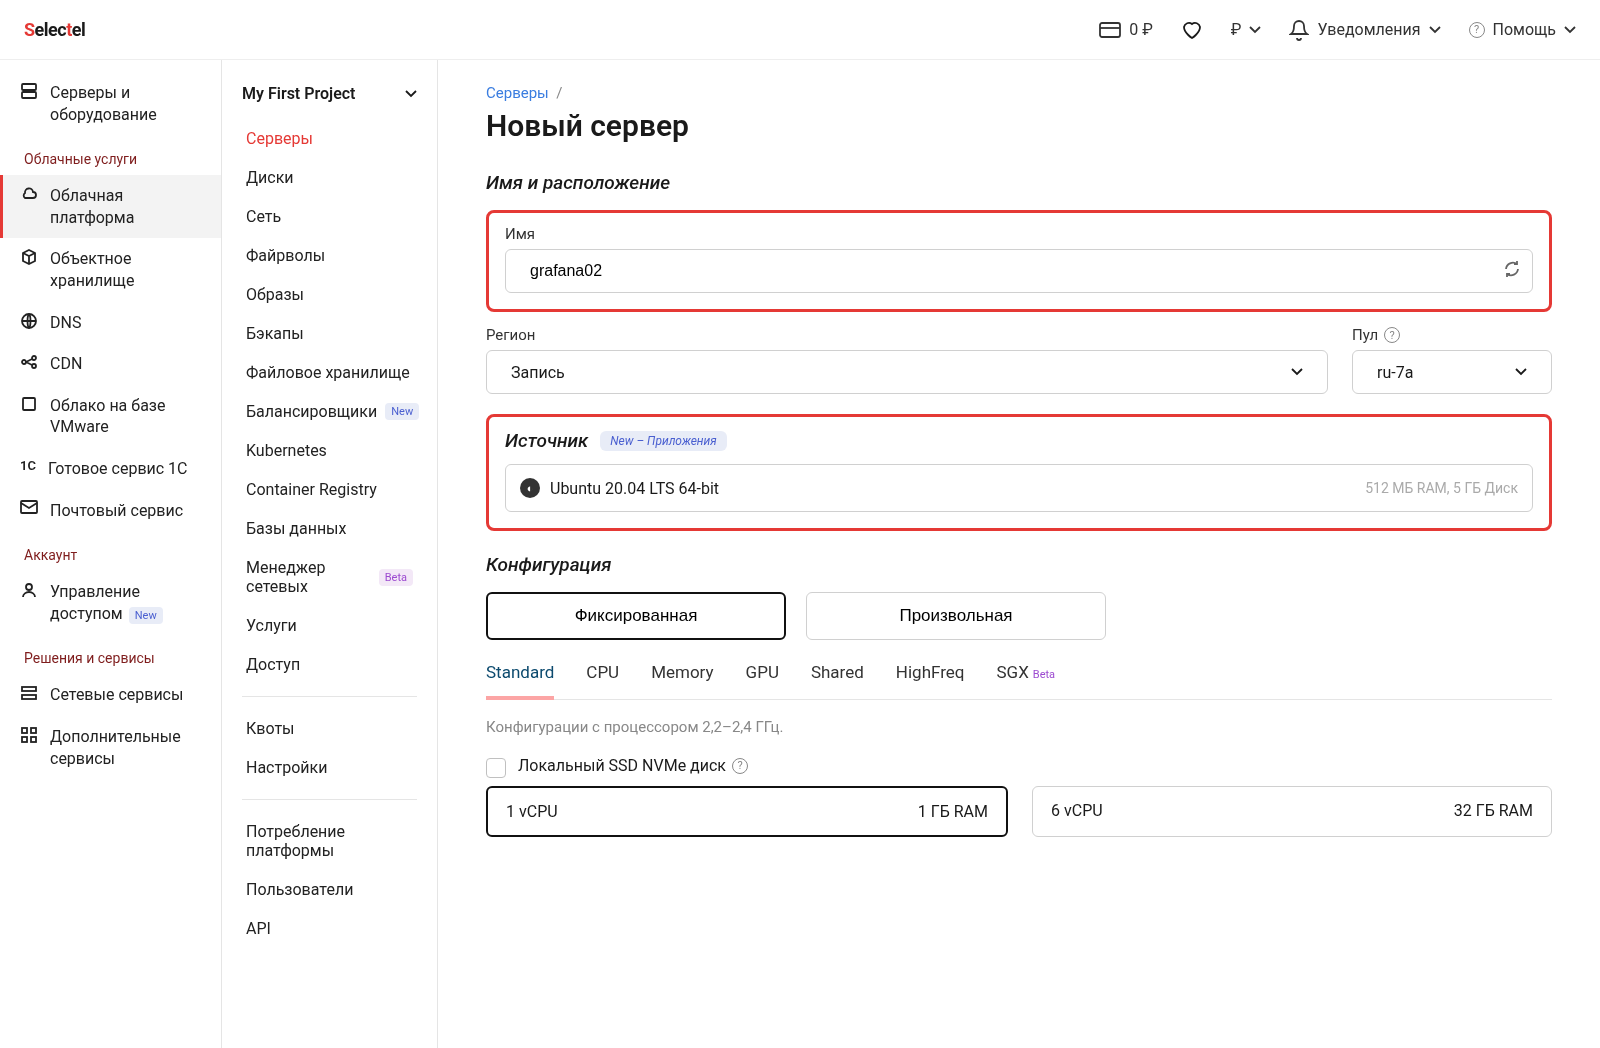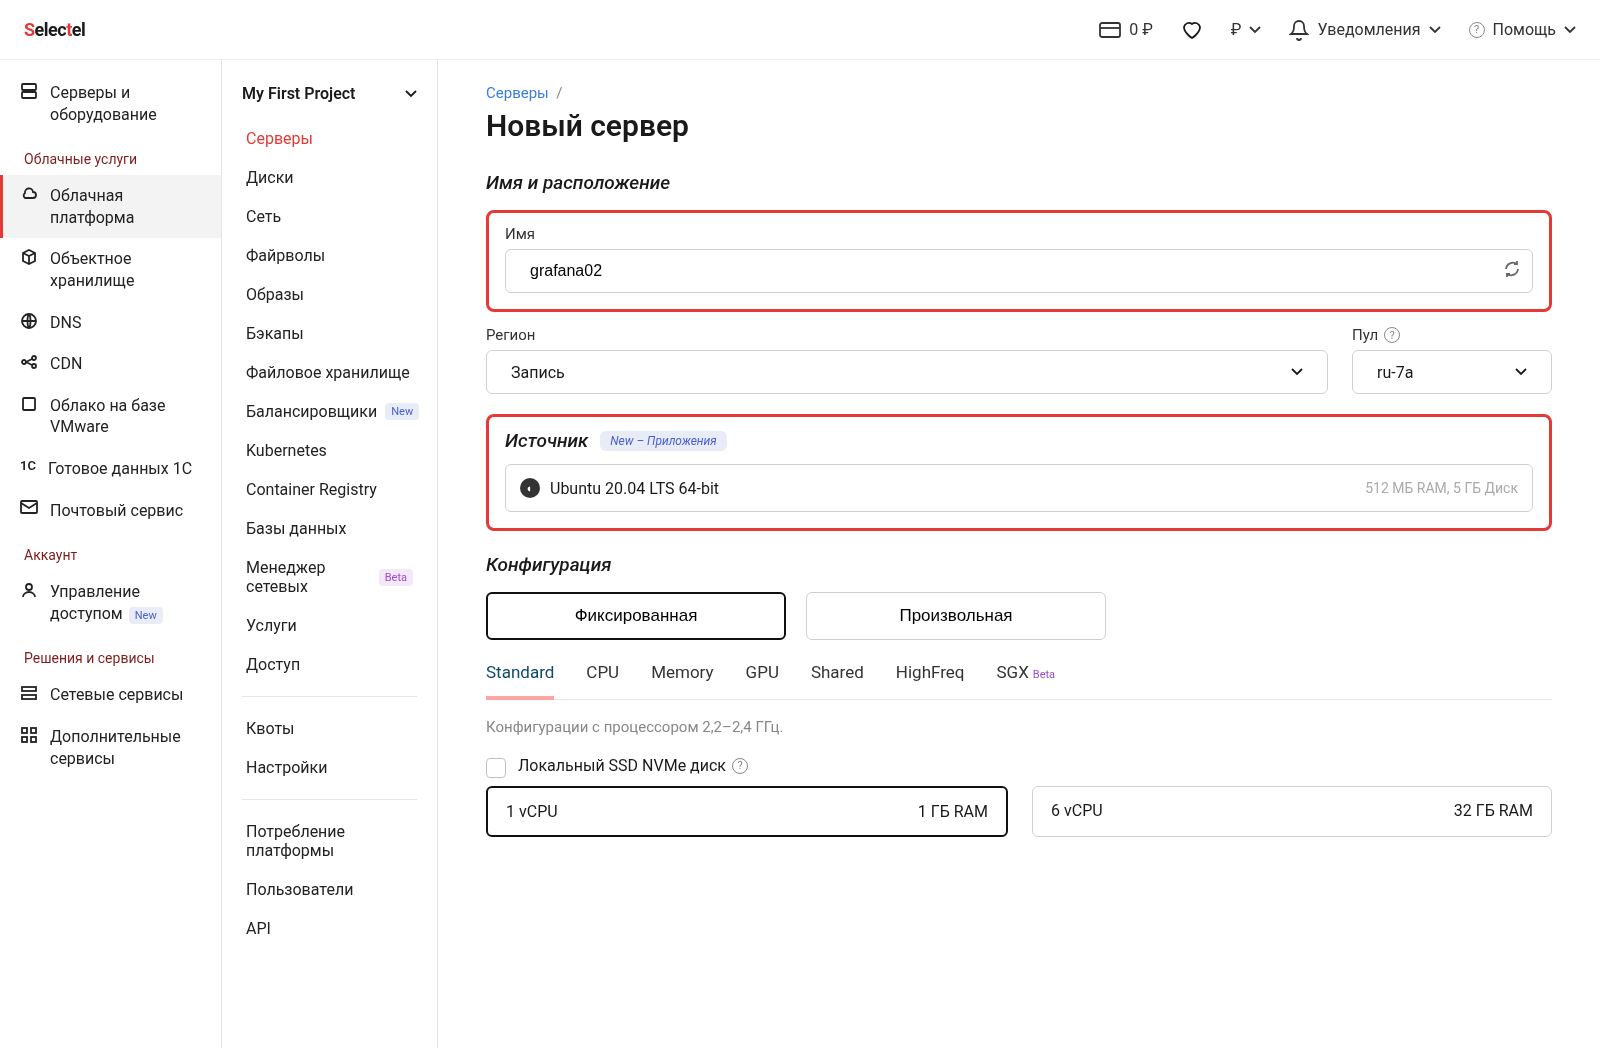--- a/index.html
+++ b/index.html
@@ -167,21 +167,21 @@
     <div class="side1-item">
       <span class="icon">
           <svg width="18" height="18" viewBox="0 0 18 18">
             <rect x="3" y="3" width="12" height="12" rx="1"></rect>
           </svg>
         </span>
       <span class="lbl">Облако на базе VMware</span>
     </div>
     <div class="side1-item">
       <span class="icon" style="font-size:13px;font-weight:600;">1C</span>
-      <span class="lbl">Готовое данных 1С</span>
+      <span class="lbl">Готовое сервис 1С</span>
     </div>
     <div class="side1-item">
       <span class="icon">
           <svg width="18" height="14" viewBox="0 0 18 14">
             <rect x="1" y="1" width="16" height="12" rx="1"></rect>
             <path d="M1 3l8 5 8-5"></path>
           </svg>
         </span>
       <span class="lbl">Почтовый сервис</span>
     </div>

